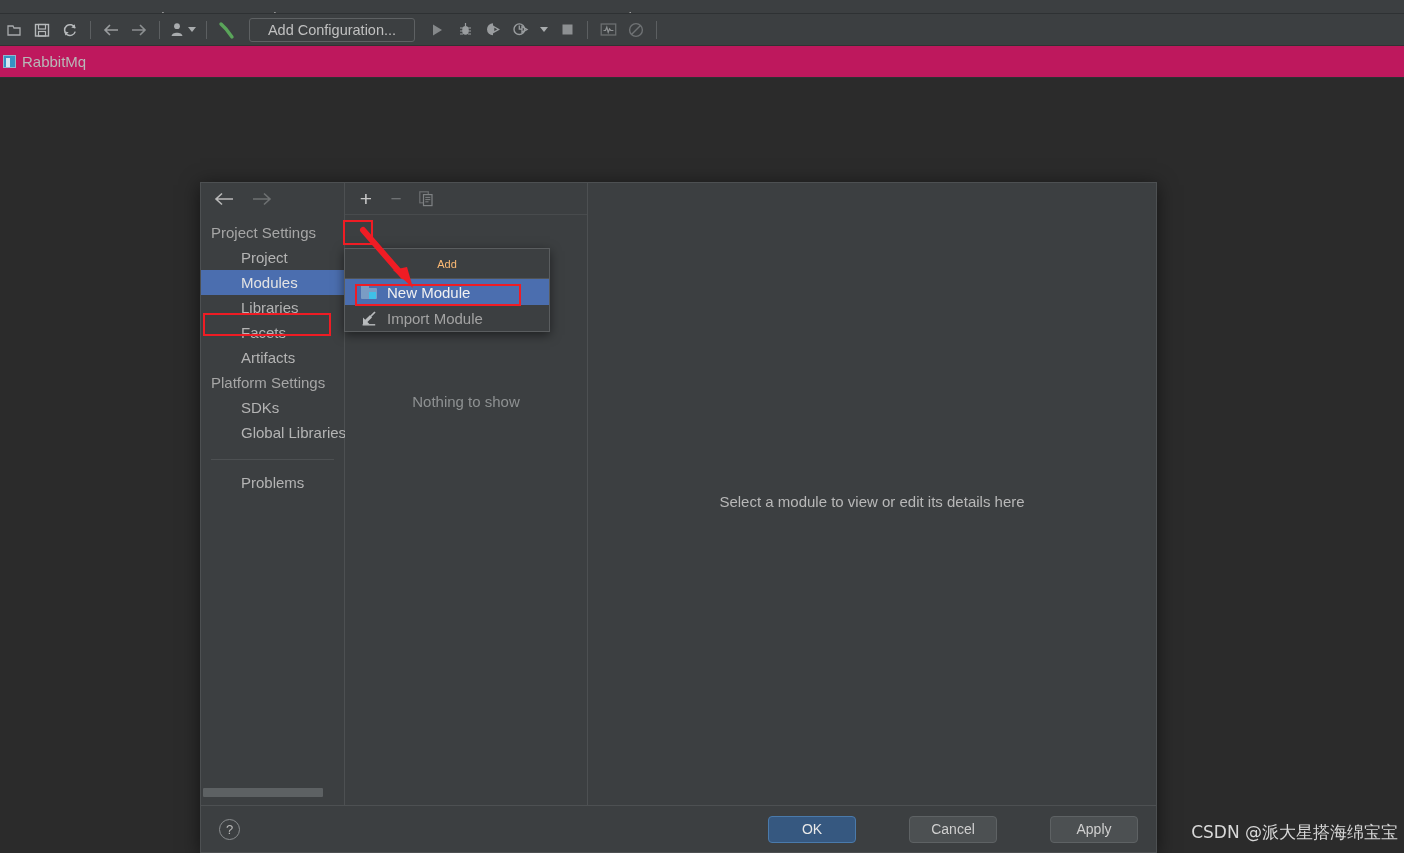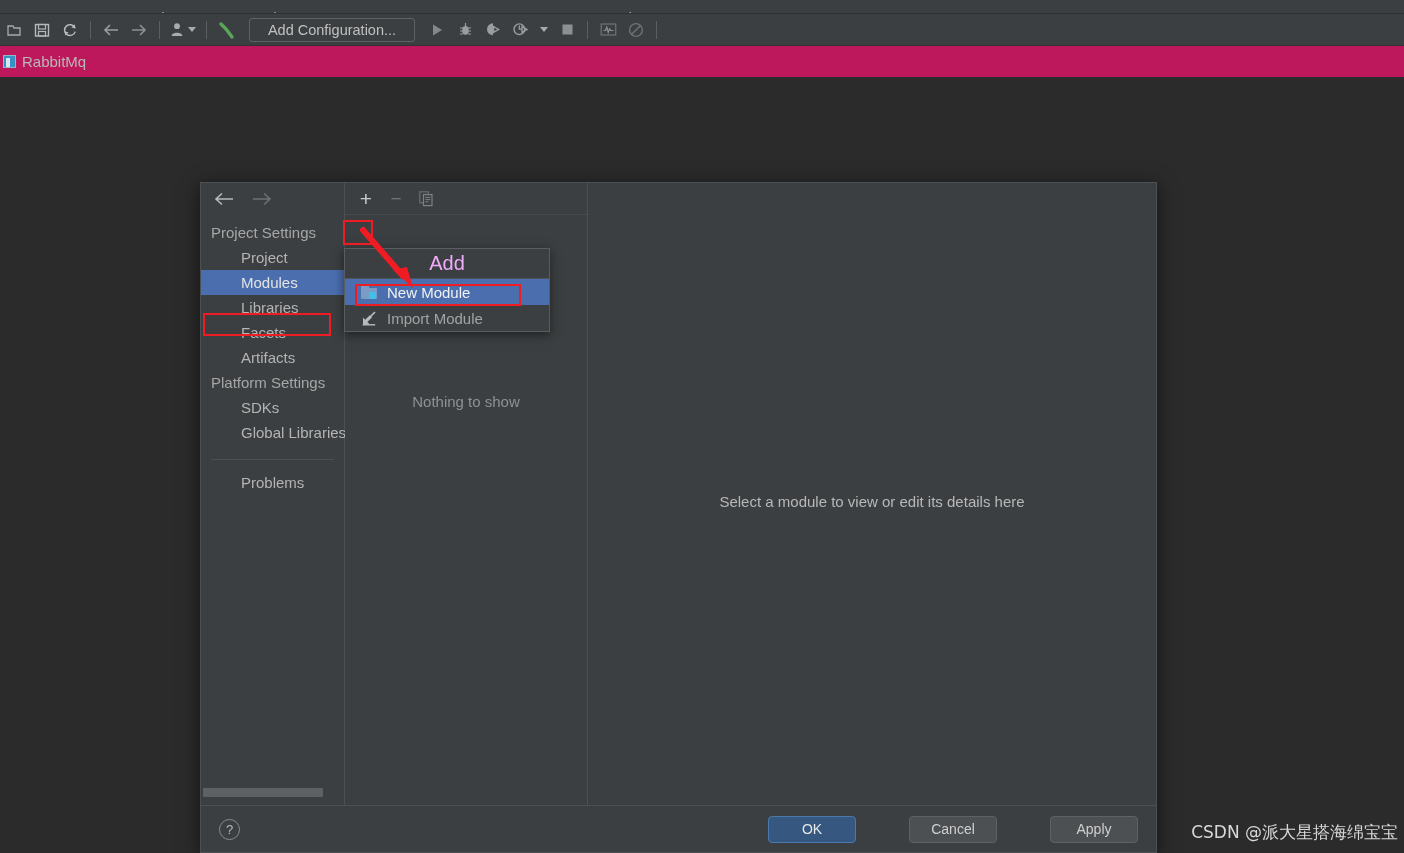--- a/index.html
+++ b/index.html
@@ -147,21 +147,21 @@
   .btn.primary { background: #365880; border: 1px solid #4a7aab; color: #e8e8e8; }
 
   
   .addmenu {
     position: absolute; left: 344px; top: 248px; width: 206px;
     background: #3c3f41; border: 1px solid #5a5d5f;
     box-shadow: 0 3px 10px rgba(0,0,0,0.5); z-index: 40;
   }
   .addmenu-header {
     height: 30px; display: flex; align-items: center; justify-content: center;
-    color: #f0abfc; font-size: 20px; border-bottom: 1px solid #515456;
+    color: #fdba74; font-size: 11px; border-bottom: 1px solid #515456;
   }
   .addmenu-item {
     height: 26px; display: flex; align-items: center; padding-left: 16px;
     color: #a3a3a3; font-size: 15px; gap: 9px;
   }
   .addmenu-item.highlighted { background: #4b6eaf; color: #f0f0f0; }
   .mi-icon { width: 17px; height: 15px; position: relative; flex: 0 0 auto; }
 
   
   .folder-ic { }

